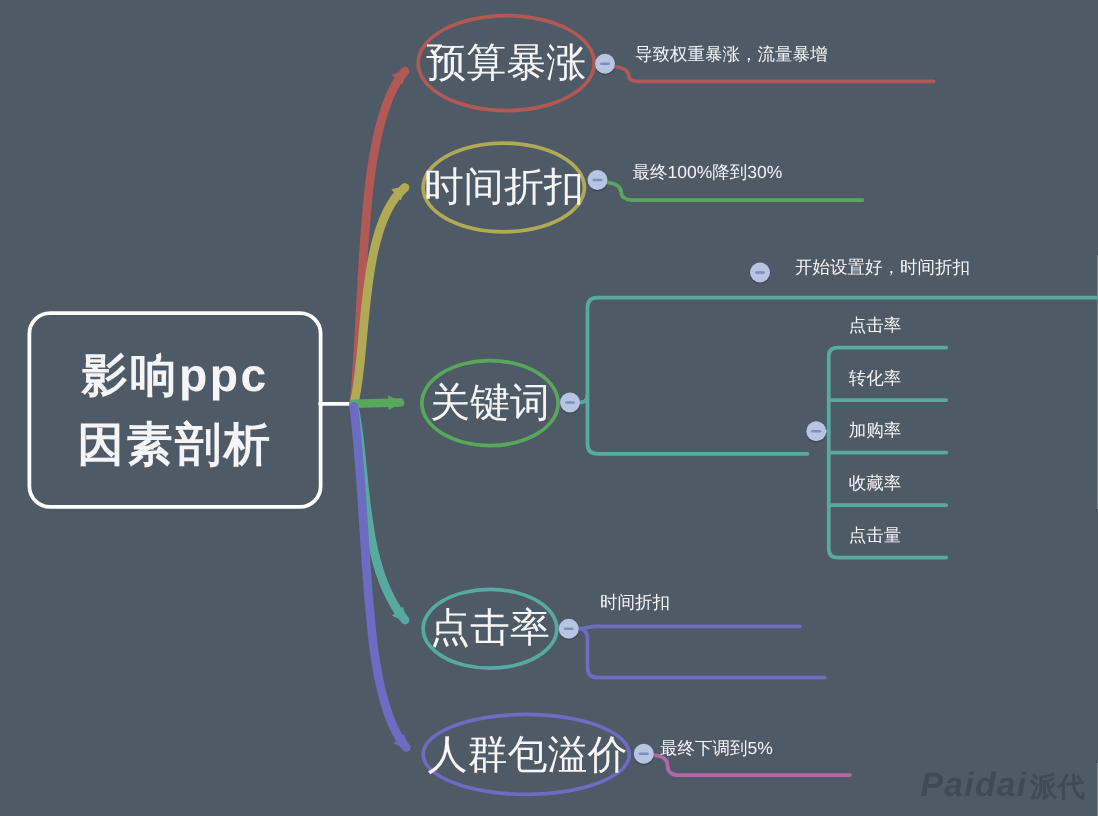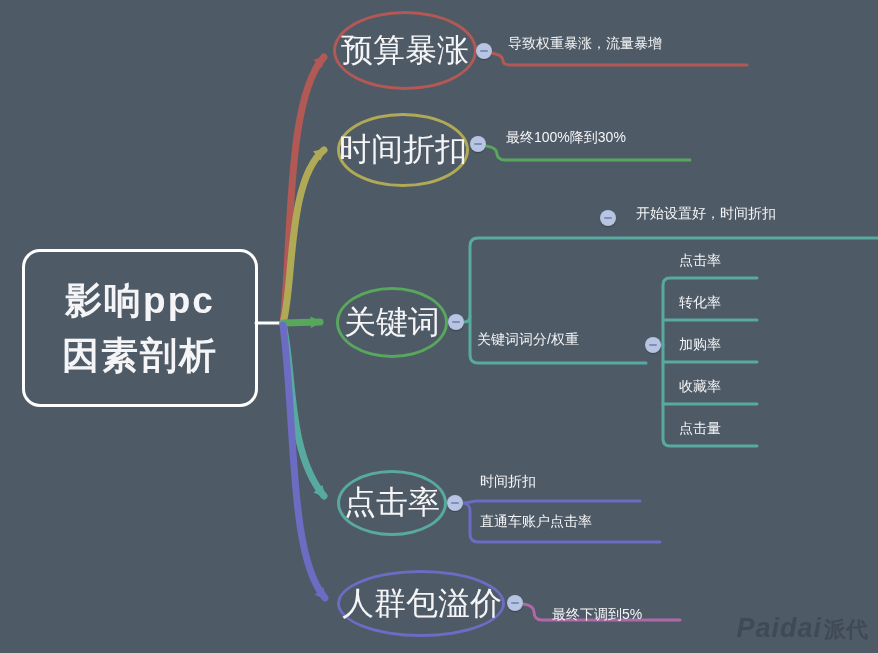--- a/index.html
+++ b/index.html
@@ -134,31 +134,29 @@
       <span class="minus"></span>
     </div>
   <div class="collapse" style="left:507px;top:595px;">
       <span class="minus"></span>
     </div>
 
   <div class="leaf" style="left:508px;top:35px;">导致权重暴涨，流量暴增</div>
   <div class="leaf" style="left:506px;top:129px;">最终100%降到30%</div>
 
   <div class="leaf" style="left:636px;top:205px;">开始设置好，时间折扣</div>
-  <div class="leaf" style="left:477px;top:331px;">关键词词分/权重</div>
 
   <div class="leaf" style="left:679px;top:252px;">点击率</div>
   <div class="leaf" style="left:679px;top:294px;">转化率</div>
   <div class="leaf" style="left:679px;top:336px;">加购率</div>
   <div class="leaf" style="left:679px;top:378px;">收藏率</div>
   <div class="leaf" style="left:679px;top:420px;">点击量</div>
 
   <div class="leaf" style="left:480px;top:473px;">时间折扣</div>
-  <div class="leaf" style="left:480px;top:513px;">直通车账户点击率</div>
 
-  <div class="leaf" style="left:552px;top:590px;margin-top:16px;">最终下调到5%</div>
+  <div class="leaf" style="left:528px;top:590px;">最终下调到5%</div>
 
   <div class="watermark" style="right:10px;bottom:8px;">
     <span class="wm-latin">Paidai</span>
     <span class="wm-cjk">派代</span>
   </div>
 
 </div>
 
 </body></html>

